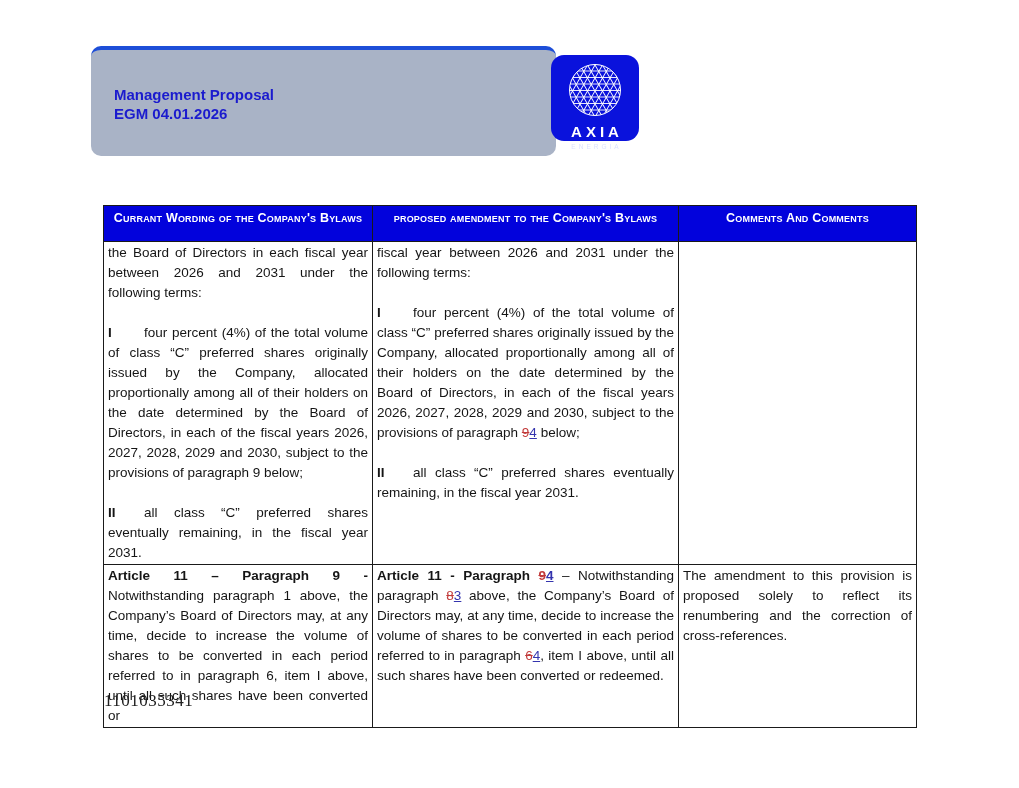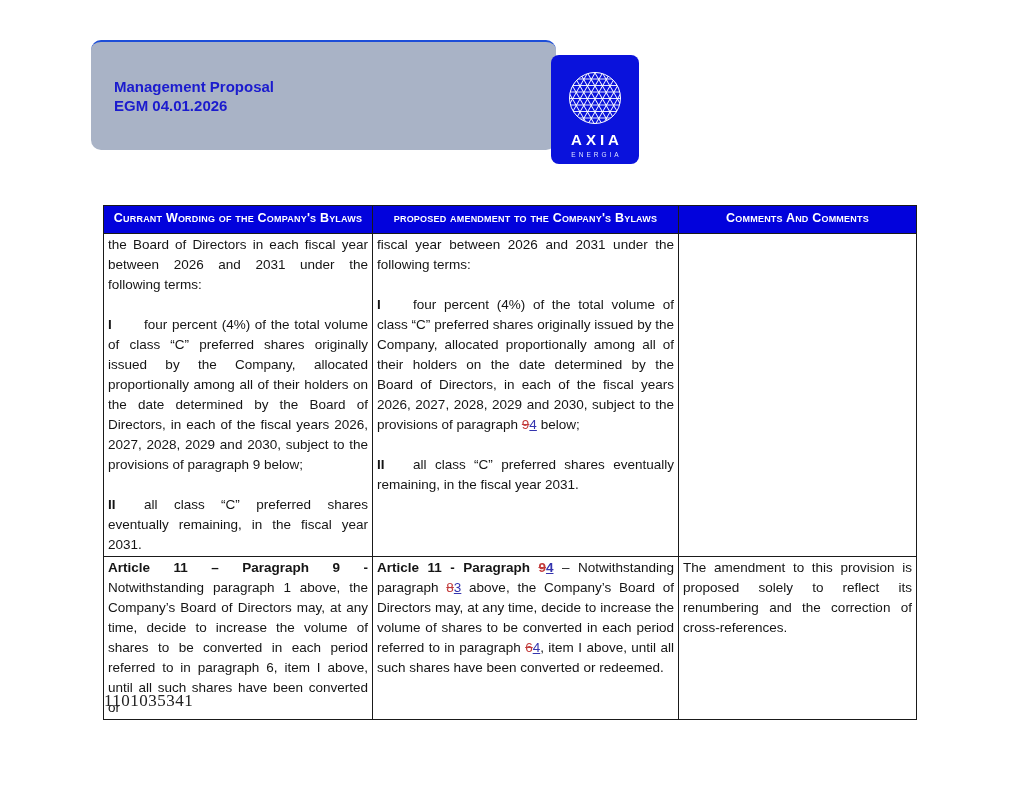--- a/index.html
+++ b/index.html
@@ -16,46 +16,46 @@
     position: relative;
     width: 1019px;
     height: 788px;
     background: #ffffff;
     font-family: "Liberation Sans", sans-serif;
     overflow: hidden;
   }
   
   .banner {
     position: absolute;
-    left: 91px; top: 40px;
+    left: 91px; top: 46px;
     width: 465px; height: 110px;
     background: var(--banner-bg);
     border-radius: 10px;
-    border-top: 2px solid #1d4ed8;
+    border-top: 4px solid #1d4ed8;
   }
   .banner-title {
     position: absolute;
     left: 23px; top: 35px;
     font-size: 15px;
     font-weight: bold;
     color: var(--banner-text);
     line-height: 19px;
     white-space: nowrap;
   }
   
   .logo-box {
     position: absolute;
     left: 551px; top: 55px;
-    width: 88px; height: 109px;
+    width: 88px; height: 86px;
     background: var(--logo-bg);
-    border-radius: 8px;
+    border-radius: 13px;
     display: flex;
     flex-direction: column;
     align-items: center;
-    padding-top: 15px;
+    padding-top: 7px;
   }
   .logo-sphere svg { display: block; }
   .logo-word {
     color: #ffffff;
     font-weight: bold;
     font-size: 15px;
     letter-spacing: 4px;
     margin-top: 1px;
     text-indent: 4px;
   }
@@ -158,21 +158,21 @@
     <div class="logo-sub">ENERGIA</div>
   </div>
 
   <table class="doc-table">
     <colgroup>
       <col style="width:269px">
       <col style="width:306px">
       <col style="width:238px">
     </colgroup>
     <thead>
-      <tr style="height:28px">
+      <tr style="height:36px">
         <th>Currant Wording of the Company's Bylaws</th>
         <th>proposed amendment to the Company's Bylaws</th>
         <th>Comments And Comments</th>
       </tr>
     </thead>
     <tbody>
       <tr style="height:286px">
         <td>
             <div class="para"><span>the Board of Directors in each fiscal year between 2026 and 2031 under the following terms:</span></div>
             <div class="para blank">&nbsp;</div>

